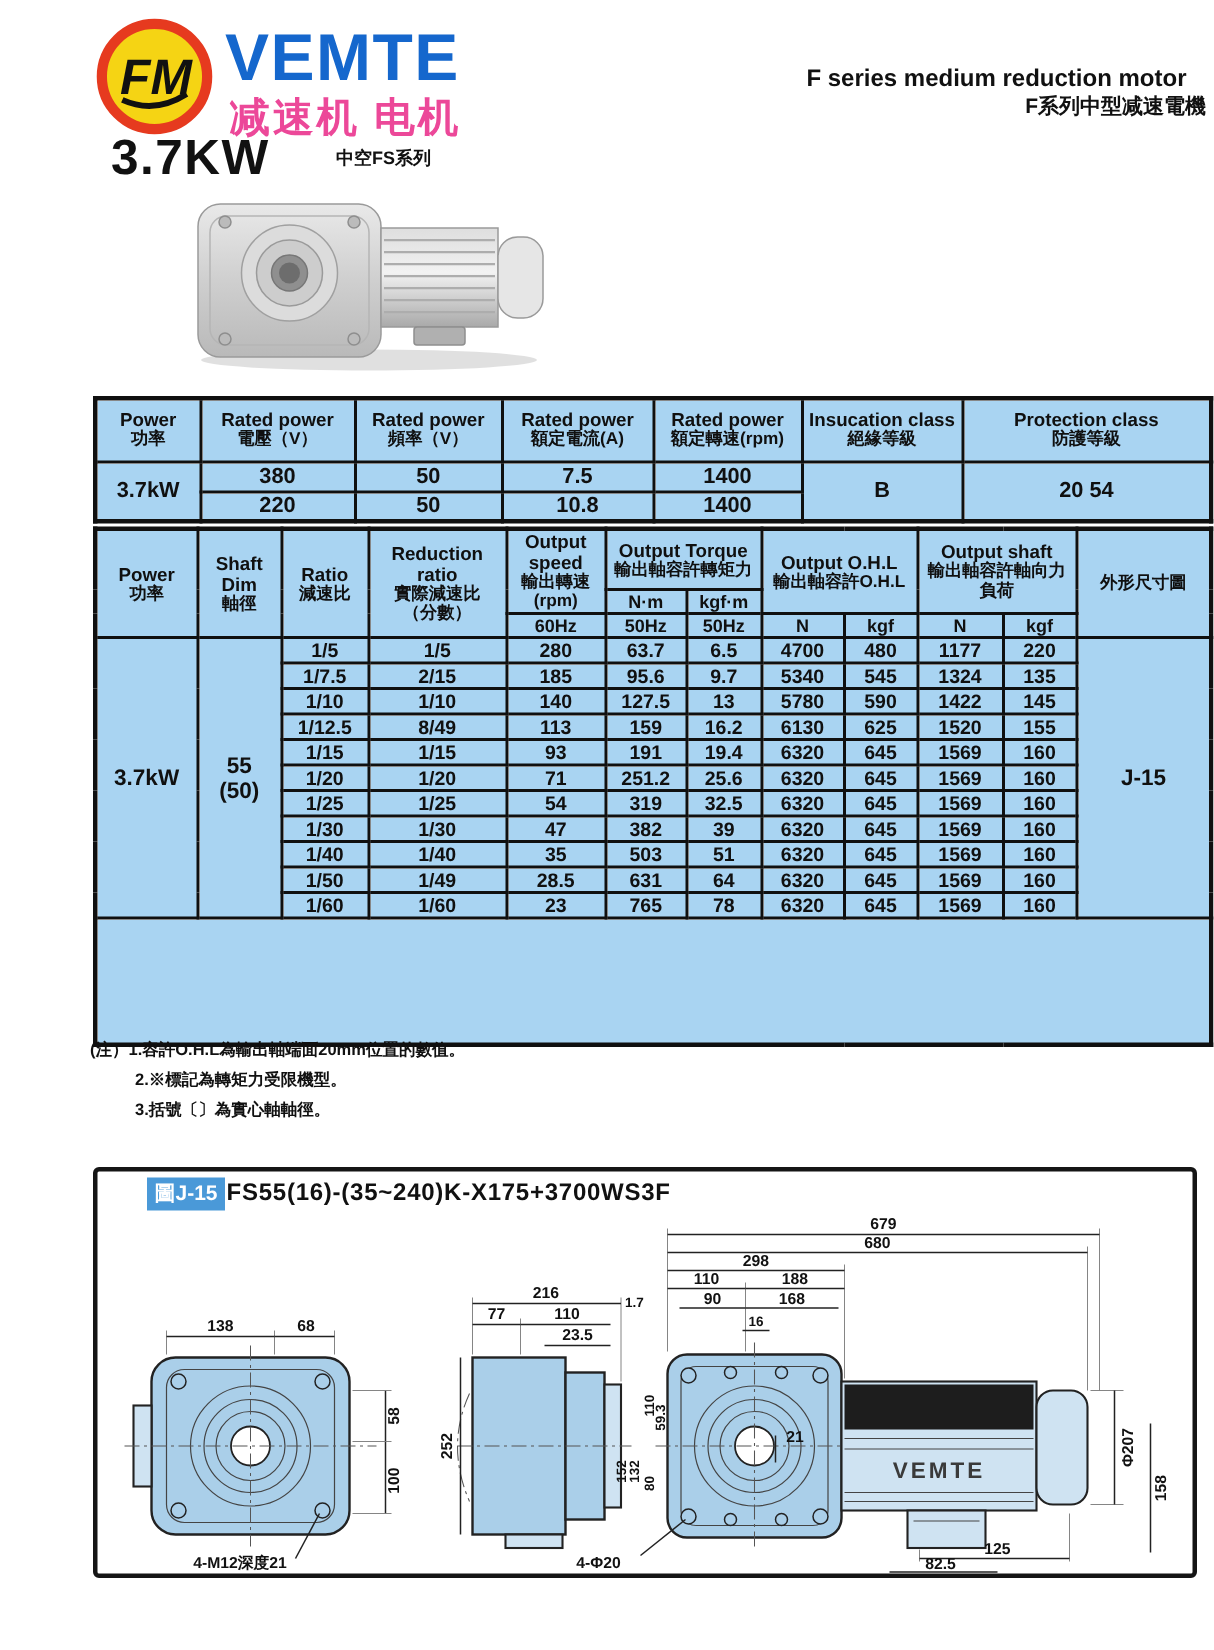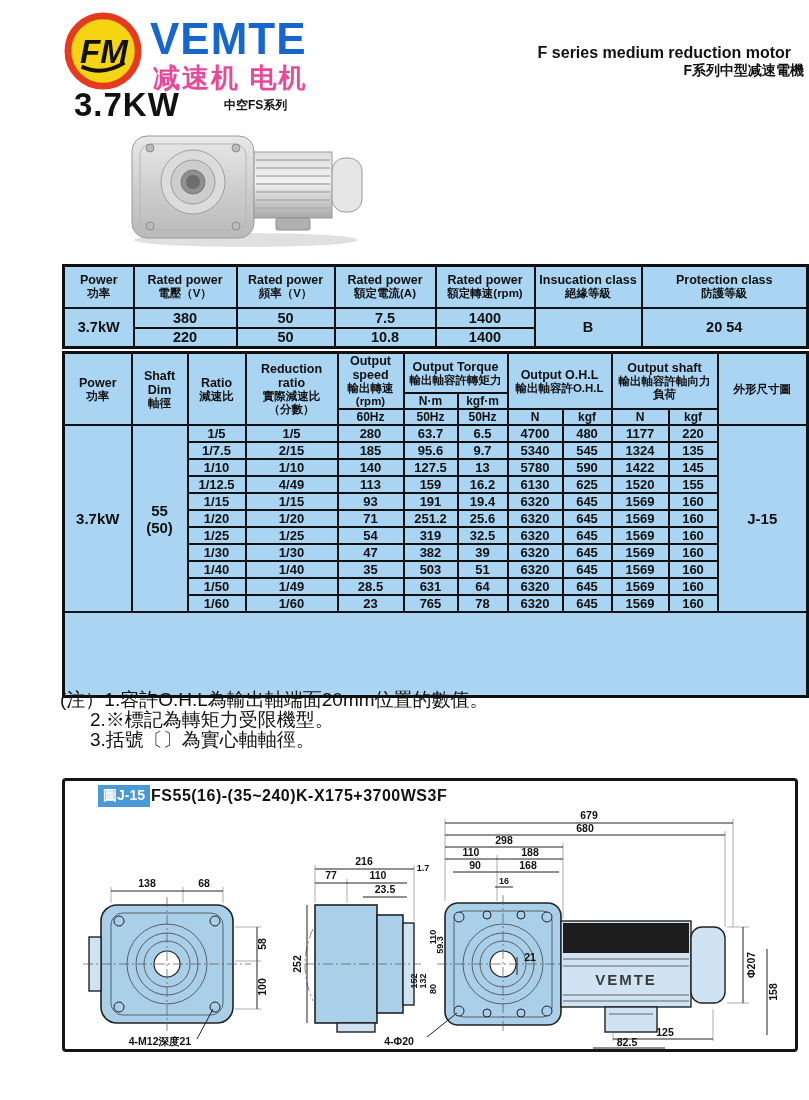--- a/index.html
+++ b/index.html
@@ -32,21 +32,21 @@
   #table1 th { height:42px; }
   #table1 td { height:20px; }
   #table2 { left:62px; top:351px; width:744px; }
   #table2 td { height:16px; font-size:13px; }
   #table2 .hz { font-size:12px; height:15px; }
   #table2 .hu { font-size:12px; height:14px; }
   #table2 td.big { font-size:15px; }
   #table2 td.empty-band { height:84px; }
 
   
-  .notes { left:60px; top:690px; width:520px; font-size:19px; font-weight:normal; line-height:20px; }
+  .notes { left:60px; top:690px; width:520px; font-size:11px; font-weight:bold; line-height:20px; }
   .notes .indent { padding-left:30px; }
 
   
   .draw-box { left:62px; top:778px; width:736px; height:274px; border:3px solid #151515; border-radius:4px; }
   .draw-title { position:absolute; left:6px; top:4px; display:flex; align-items:center; gap:1px;padding-left:27px; }
   .draw-tag { background:#4a99d8; color:#fff; font-size:14px; font-weight:bold; padding:2px 5px; }
   .draw-model { font-size:16px; font-weight:bold; letter-spacing:.5px; }
   .draw-svg { position:absolute; left:0; top:28px; }
 
   svg .face { fill:#aacfe9; stroke:#222; stroke-width:1.6; }
@@ -277,21 +277,21 @@
         <td>140</td>
         <td>127.5</td>
         <td>13</td>
         <td>5780</td>
         <td>590</td>
         <td>1422</td>
         <td>145</td>
       </tr>
       <tr>
         <td>1/12.5</td>
-        <td>4/49</td>
+        <td>8/49</td>
         <td>113</td>
         <td>159</td>
         <td>16.2</td>
         <td>6130</td>
         <td>625</td>
         <td>1520</td>
         <td>155</td>
       </tr>
       <tr>
         <td>1/15</td>

